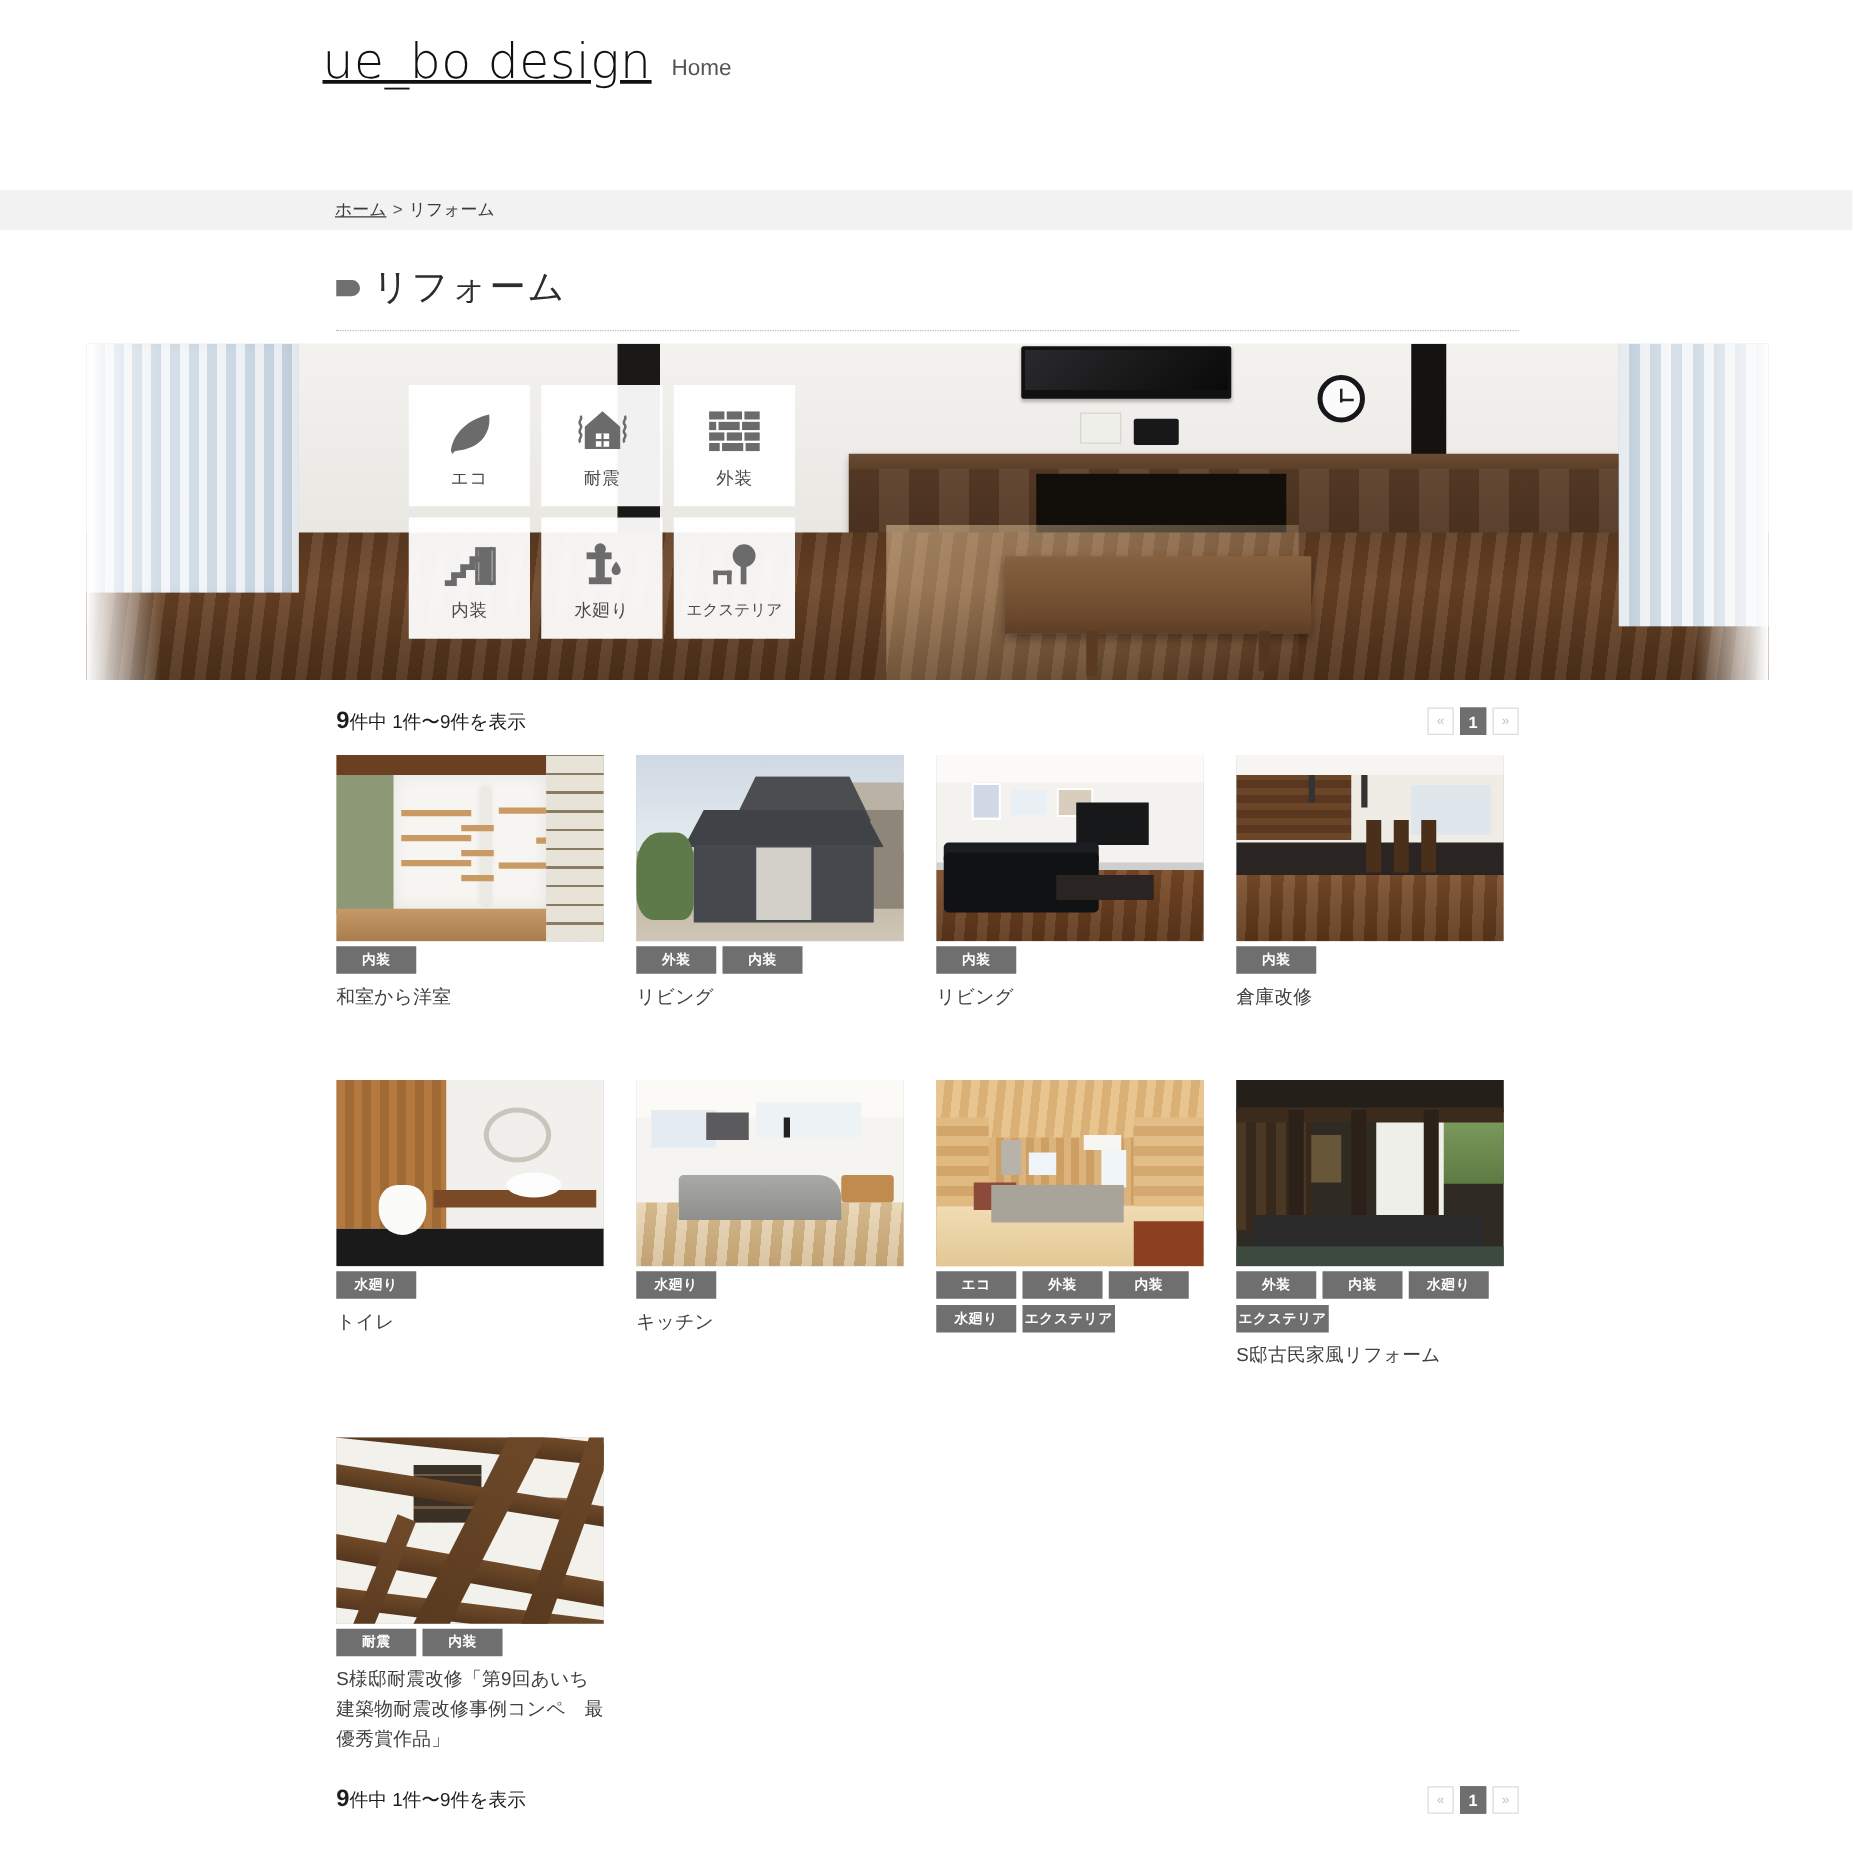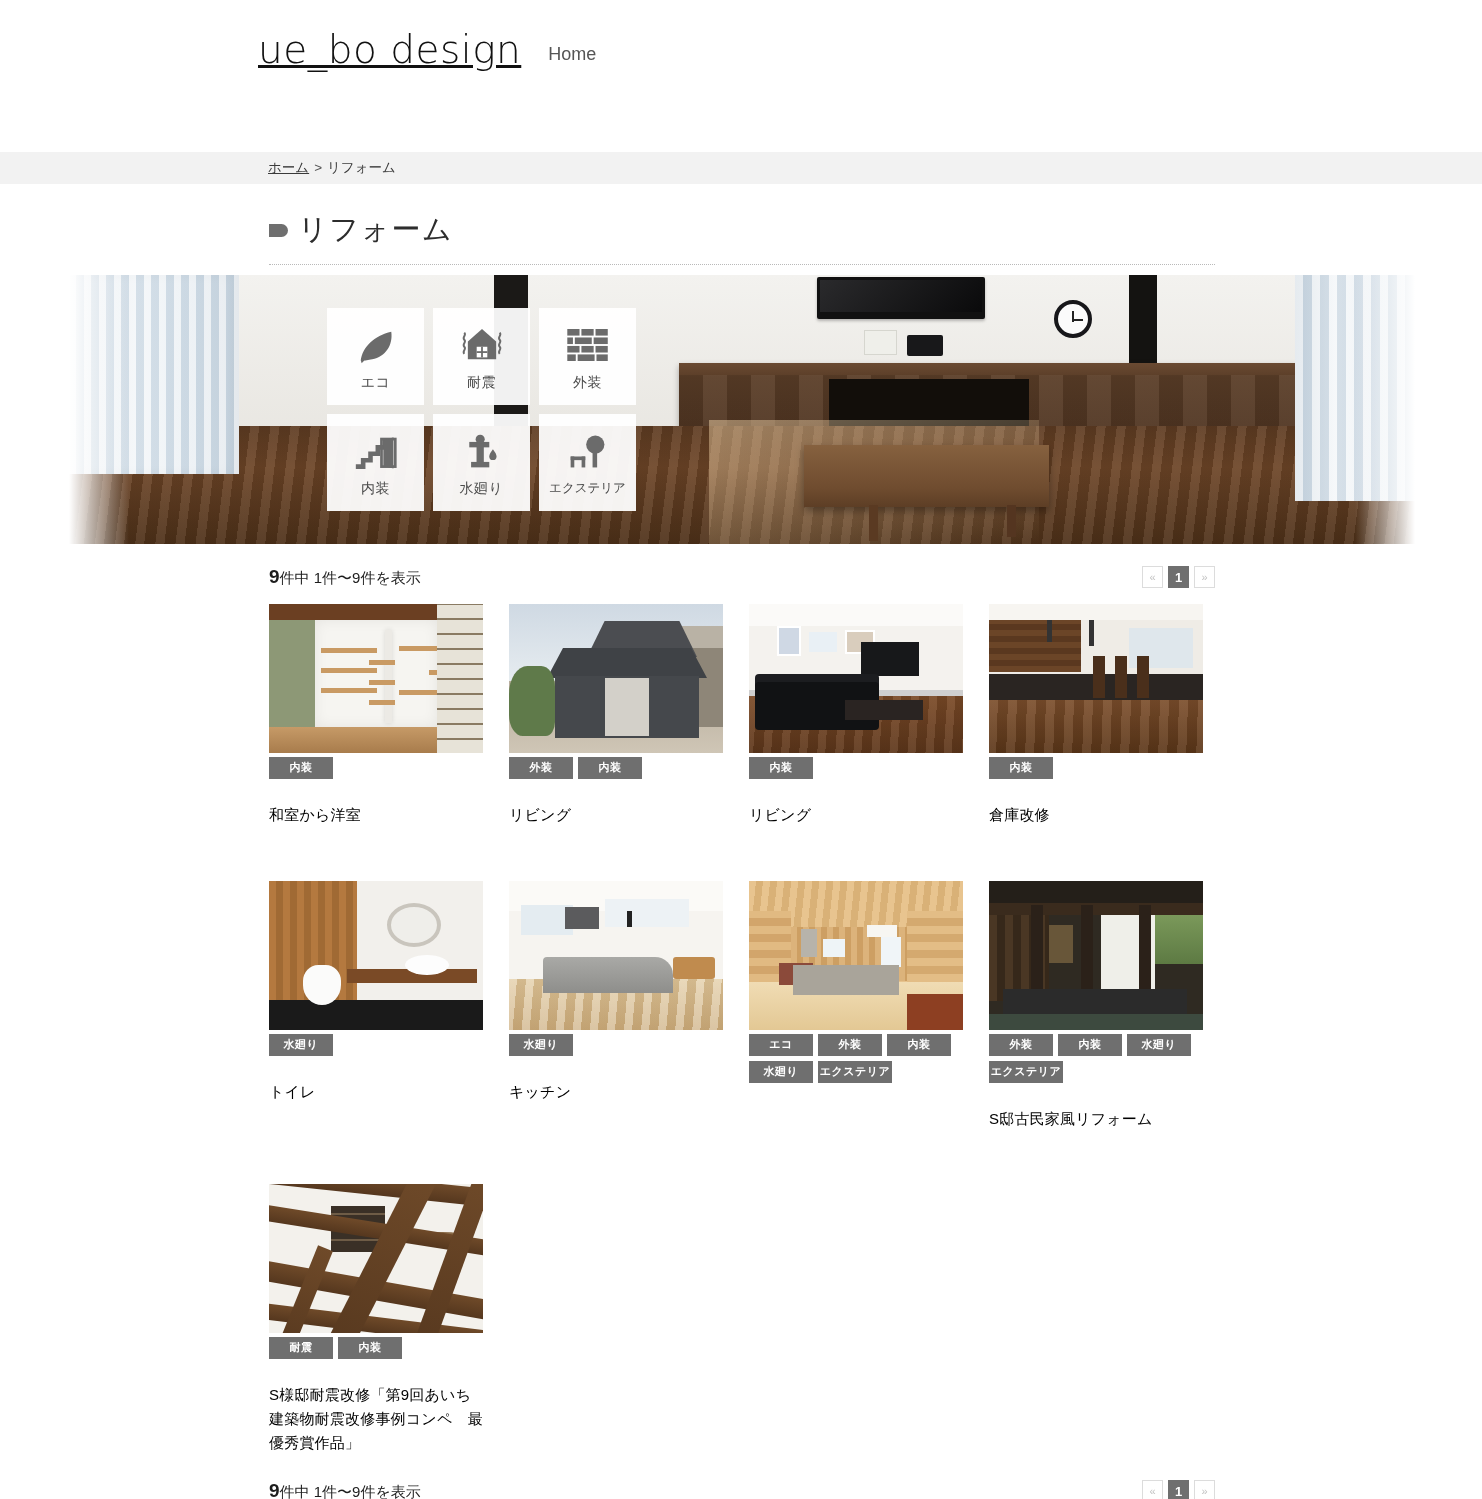--- a/index.html
+++ b/index.html
@@ -10,21 +10,21 @@
     height: 1499px;
     background: #ffffff;
     font-family: "Liberation Sans", "DejaVu Sans", sans-serif;
     color: #333333;
     overflow: hidden;
     position: relative;
   }
 
   
   .site-header { position: relative; height: 152px; background:#fff; }
-  .brand-row { position:absolute; left:258px; top:30px; display:flex; align-items:flex-end; gap:27px; }
+  .brand-row { position:absolute; left:258px; top:30px; display:flex; align-items:flex-end; gap:16px; }
   .brand {
     font-family: "DejaVu Sans", sans-serif;
     font-size: 39px;
     letter-spacing: 0.5px;
     color:#111;
     font-weight: 300;
     line-height: 1;
   }
   .home-link {
     font-size: 18px;
@@ -183,21 +183,21 @@
   .card { width:214px; }
   .card-row2 { margin-top:54px; }
   .thumb { width:214px; height:149px; overflow:hidden; position:relative; background:#cfcfcf; }
   .tags { margin-top:4px; display:flex; flex-wrap:wrap; gap:5px; }
   .tag {
     background:#6f6f6f; color:#fff; font-size:11px; font-weight:700;
     padding:3px 0 4px 0; width:64px; text-align:center; letter-spacing:0.5px;
   }
   .tag.wide { width:74px; }
   .card-title {
-    margin-top:24px; font-size:15px; color:#000000; line-height:1.58; letter-spacing:0.2px;
+    margin-top:7px; font-size:15px; color:#404040; line-height:1.58; letter-spacing:0.2px;
   }
 
   
   .t-abs{position:absolute;}
   
   .t1-bg{inset:0;background:#f3f1ec;}
   .t1-top{left:0;top:0;width:100%;height:16px;background:#6b3f22;}
   .t1-green{left:0;top:16px;width:46px;bottom:22px;background:#8d9876;}
   .t1-box{left:46px;top:16px;right:46px;bottom:26px;background:#f6f5f1;box-shadow:inset 0 0 14px rgba(0,0,0,.07);}
   .t1-sh{background:#c99a63;height:5px;}

